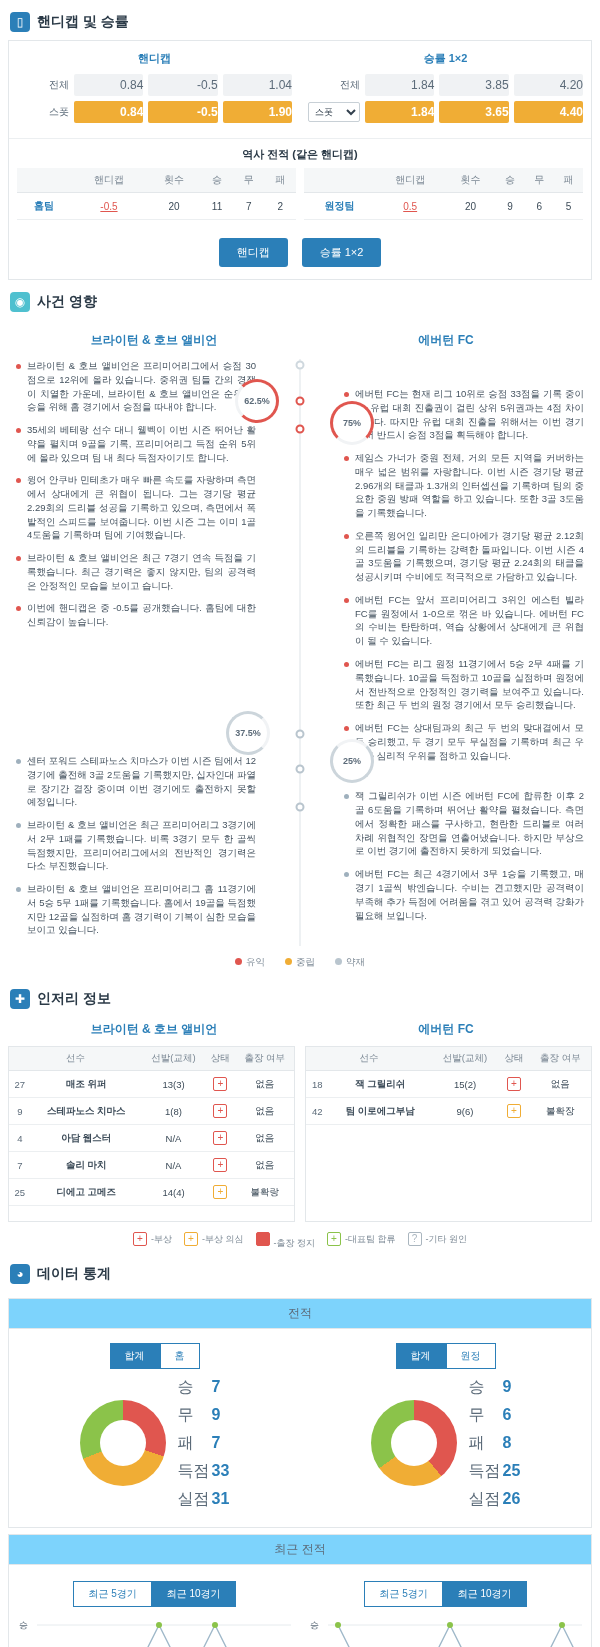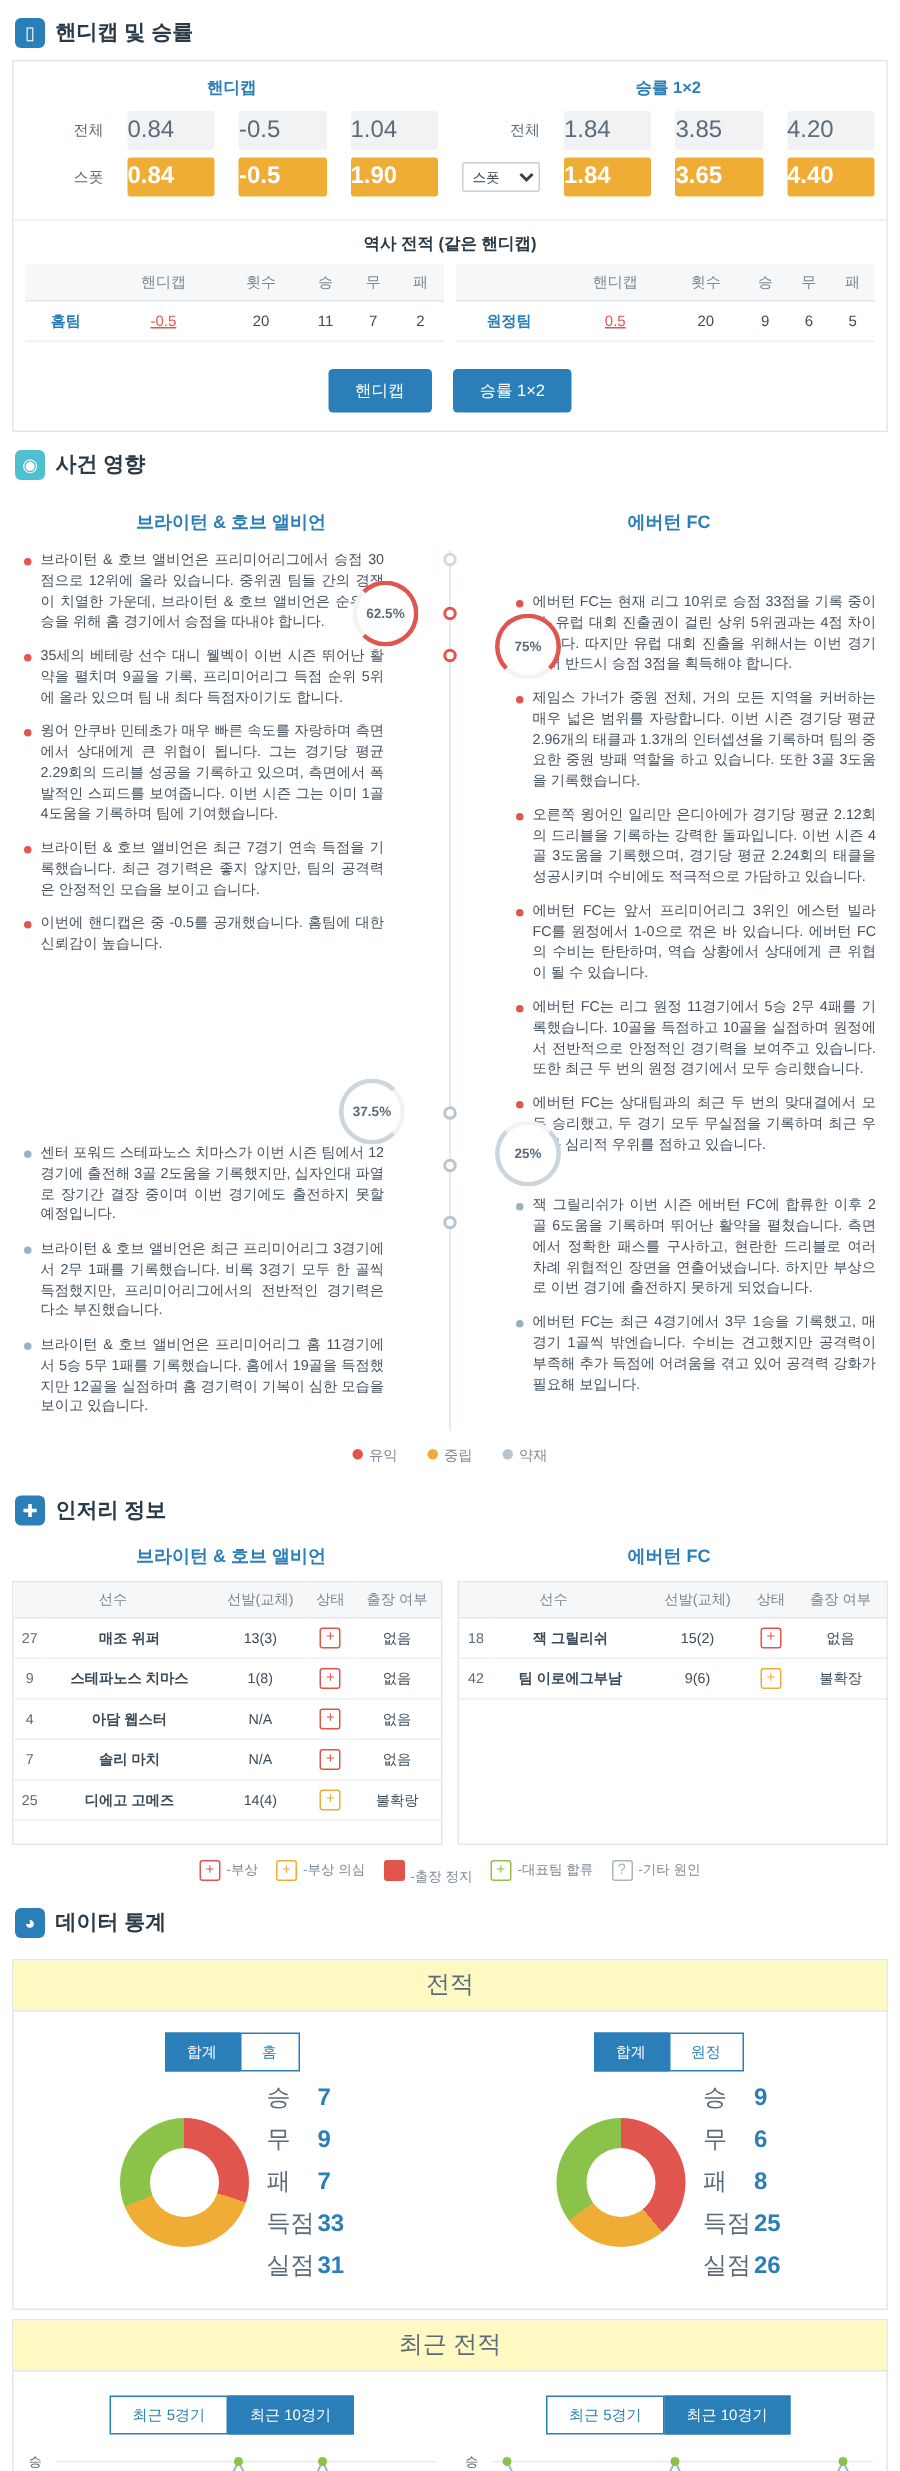--- a/index.html
+++ b/index.html
@@ -27,25 +27,25 @@
     color: #fff; font-size: 12px;
     background: #2b7fb8;
   }
   .sec-head .tt { font-size: 14px; font-weight: bold; color: #2b3a47; }
 
   
   .panel { border: 1px solid #e3e7ea; background: #fff; }
   .odds-top { display: flex; }
   .odds-col { width: 50%; padding: 6px 8px 10px; }
   .odds-col-title { text-align: center; color: #2b7fb8; font-weight: bold; font-size: 11px; padding: 4px 0 8px; }
-  .odds-row { display: flex; align-items: center; gap: 16px; margin-bottom: 5px; }
+  .odds-row { display: flex; align-items: center; gap: 5px; margin-bottom: 5px; }
   .odds-label { width: 52px; text-align: right; color: #5c6b79; font-size: 10px; }
   .odds-cell {
-    flex: 1; text-align: left; padding: 4px 0;
-    background: #f0f2f4; color: #5c6b79; font-size: 16px; border-radius: 2px;
+    flex: 1; text-align: right; padding: 4px 0;
+    background: #f0f2f4; color: #5c6b79; font-size: 12px; border-radius: 2px;
   }
   .odds-cell.hl { background: #f0ad35; color: #fff; font-weight: bold; }
   .sel {
     width: 52px; font-size: 9px; padding: 3px 2px; border: 1px solid #c8d0d6;
     background: #fff; color: #33414e; border-radius: 2px;
   }
   .hist-title { text-align: center; font-weight: bold; color: #2b3a47; font-size: 11px; padding: 8px 0 6px; border-top: 1px solid #eceff1; }
   .hist-wrap { display: flex; gap: 8px; padding: 0 8px 10px; }
   .htab { width: 50%; border-collapse: collapse; font-size: 10px; }
   .htab th { background: #f5f7f8; color: #7b8894; font-weight: normal; padding: 5px 2px; border-bottom: 1px solid #e3e7ea; text-align: center; }
@@ -98,21 +98,21 @@
   .sq.inj { border: 1px solid #e0564f; color: #e0564f; background: #fff; }
   .sq.dbt { border: 1px solid #f0ad35; color: #f0ad35; background: #fff; }
   .sq.sus { background: #e0564f; border: 1px solid #e0564f; color: #fff; }
   .sq.nat { border: 1px solid #8bc34a; color: #8bc34a; background: #fff; }
   .sq.oth { border: 1px solid #aab6bf; color: #aab6bf; background: #fff; }
   .inj-legend { display: flex; justify-content: center; flex-wrap: wrap; gap: 12px; padding: 10px 0 2px; font-size: 9px; color: #7b8894; }
   .inj-legend span.t { margin-left: 4px; }
 
   
   .stat-panel { border: 1px solid #e3e7ea; margin-top: 6px; }
-  .stat-title { text-align: center; font-size: 16px; color: #5c6b79; background: #fef9c3; padding: 6px 0; border-bottom: 1px solid #e3e7ea; }
+  .stat-title { text-align: center; font-size: 12px; color: #5c6b79; background: #7dd3fc; padding: 6px 0; border-bottom: 1px solid #e3e7ea; }
   .tabs { display: flex; justify-content: center; gap: 0; padding: 10px 0 4px; }
   .tab { font-size: 10px; padding: 5px 14px; border: 1px solid #2b7fb8; color: #2b7fb8; background: #fff; cursor: pointer; }
   .tab.active { background: #2b7fb8; color: #fff; }
   .donut-half { width: 50%; padding: 4px 8px 14px; }
   .donut-row { display: flex; align-items: center; justify-content: center; gap: 12px; }
   .donut { width: 86px; height: 86px; border-radius: 50%; position: relative; }
   .donut::after { content: ""; position: absolute; inset: 20px; background: #fff; border-radius: 50%; }
   .dlist { font-size: 16px; color: #3c4b58; line-height: 1.75; }
   .dlist .k { display: inline-block; width: 34px; color: #5c6b79; }
   .dlist .v { color: #2b7fb8; font-weight: bold; }

